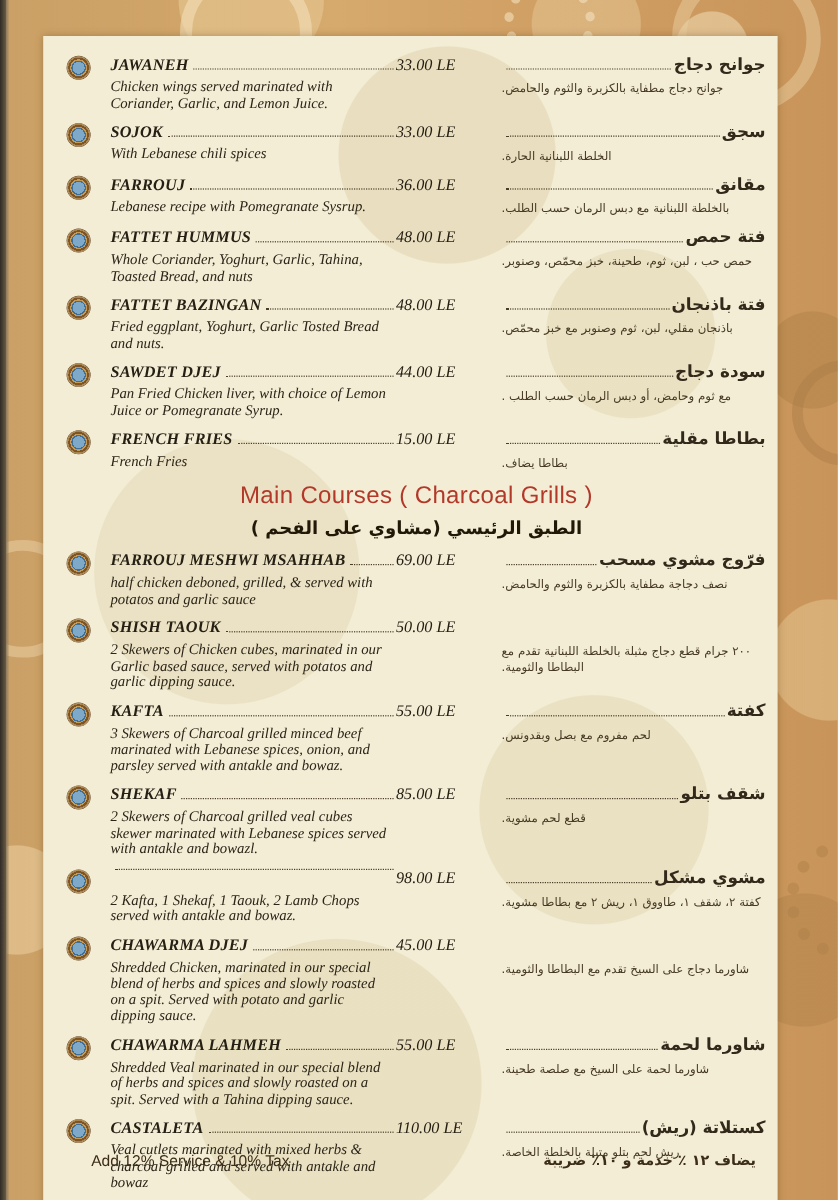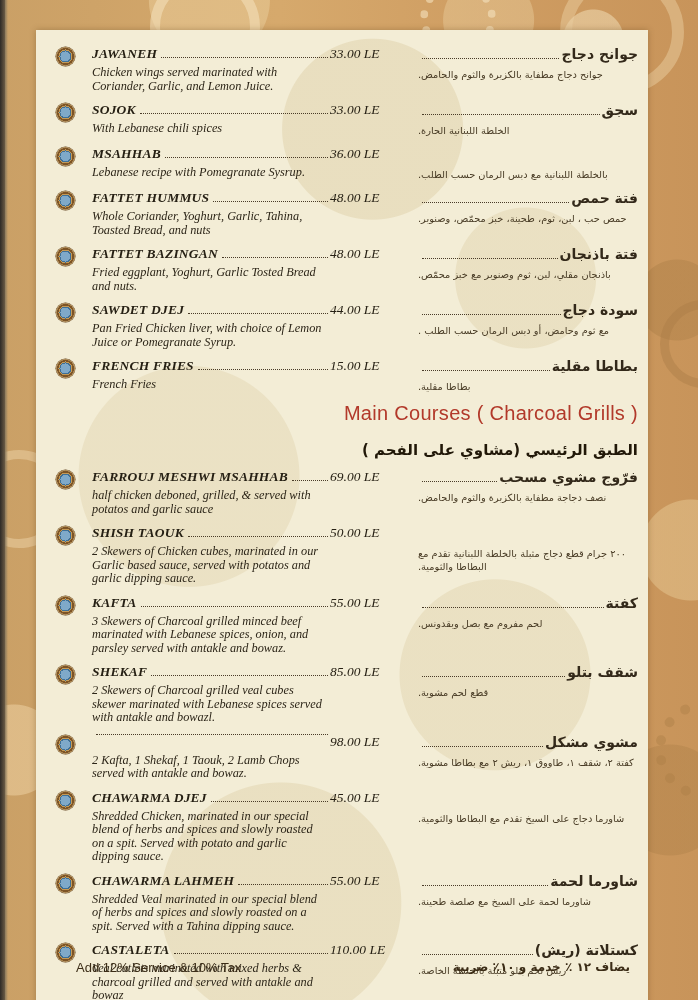--- a/index.html
+++ b/index.html
@@ -48,23 +48,23 @@
     font-style:italic;font-weight:bold;font-size:13.5px;color:#262014;letter-spacing:.2px;line-height:15px;}
   .leader{flex:1;margin:0 2px 2px 4px;border-bottom:1.6px dotted #4a3c28;min-width:8px;}
   .price-cell{grid-column:3;grid-row:1;font-style:italic;font-size:13.5px;color:#262014;line-height:15px;white-space:nowrap;}
   .ar-title{grid-column:4;grid-row:1;display:flex;align-items:baseline;
     font-family:"DejaVu Sans",sans-serif;font-weight:bold;font-size:14px;color:#33291a;line-height:17px;}
   .ar-title .name-ar{white-space:nowrap;direction:rtl;}
   .en-desc{grid-column:2;grid-row:2;font-style:italic;font-size:12.3px;line-height:13.5px;color:#2c2518;padding-right:6px;}
   .ar-desc{grid-column:4;grid-row:2;direction:rtl;text-align:left;
     font-family:"DejaVu Sans",sans-serif;font-size:9.8px;line-height:13px;color:#473a24;padding-top:2px;}
 
-  .section-heading{text-align:right;margin:4px 0 10px 0;}
+  .section-heading{text-align:center;margin:4px 0 10px 0;}
   .section-heading .en{font-family:"Liberation Sans",sans-serif;font-size:20px;color:#b2392a;letter-spacing:.3px;}
-  .section-heading .ar{font-family:"DejaVu Sans",sans-serif;font-weight:bold;font-size:15px;color:#211808;margin-top:16px;direction:rtl;}
+  .section-heading .ar{font-family:"DejaVu Sans",sans-serif;font-weight:bold;font-size:15px;color:#211808;margin-top:6px;direction:rtl;}
 
   .footer{position:absolute;left:36px;top:960px;width:612px;display:flex;justify-content:space-between;
     font-family:"Liberation Sans",sans-serif;font-size:13px;color:#3c2d17;}
   .footer .en{margin-left:40px;}
   .footer .ar{font-family:"DejaVu Sans",sans-serif;font-size:12px;font-weight:bold;margin-right:18px;direction:rtl;}
 
   
   .deco{position:absolute;pointer-events:none;}
   .deco.c1{left:150px;top:-28px;width:90px;height:90px;border-radius:50%;border:10px solid rgba(244,226,190,.55);}
   .deco.c2{left:420px;top:-20px;width:60px;height:60px;border-radius:50%;border:8px dotted rgba(244,226,190,.6);}
@@ -119,24 +119,28 @@
     </div>
     <div class="en-desc"><span>With Lebanese chili spices</span></div>
     <div class="ar-desc"><span>الخلطة اللبنانية الحارة.</span></div>
   </div>
 
   <div class="item">
     <div class="icon-cell">
           <div class="seal"></div>
         </div>
     <div class="en-title">
-      <span>MSAHHAB</span>
+      <span>FARROUJ</span>
           <span class="leader"></span>
     </div>
     <div class="price-cell"><span>36.00 LE</span></div>
+    <div class="ar-title">
+      <span class="leader"></span>
+          <span class="name-ar">مقانق</span>
+    </div>
     <div class="en-desc"><span>Lebanese recipe with Pomegranate Sysrup.</span></div>
     <div class="ar-desc"><span>بالخلطة اللبنانية مع دبس الرمان حسب الطلب.</span></div>
   </div>
 
   <div class="item">
     <div class="icon-cell">
           <div class="seal"></div>
         </div>
     <div class="en-title">
       <span>FATTET HUMMUS</span>
@@ -192,21 +196,21 @@
     <div class="en-title">
       <span>FRENCH FRIES</span>
           <span class="leader"></span>
     </div>
     <div class="price-cell"><span>15.00 LE</span></div>
     <div class="ar-title">
       <span class="leader"></span>
           <span class="name-ar">بطاطا مقلية</span>
     </div>
     <div class="en-desc"><span>French Fries</span></div>
-    <div class="ar-desc"><span>بطاطا مقلية.</span></div>
+    <div class="ar-desc"><span>بطاطا يضاف.</span></div>
   </div>
 </div>
 
   <div class="section-heading">
     <div class="en">Main Courses  ( Charcoal Grills )</div>
     <div class="ar">الطبق الرئيسي (مشاوي على الفحم )</div>
   </div>
 
   <div class="menu-list" id="list-main">
   <div class="item">

